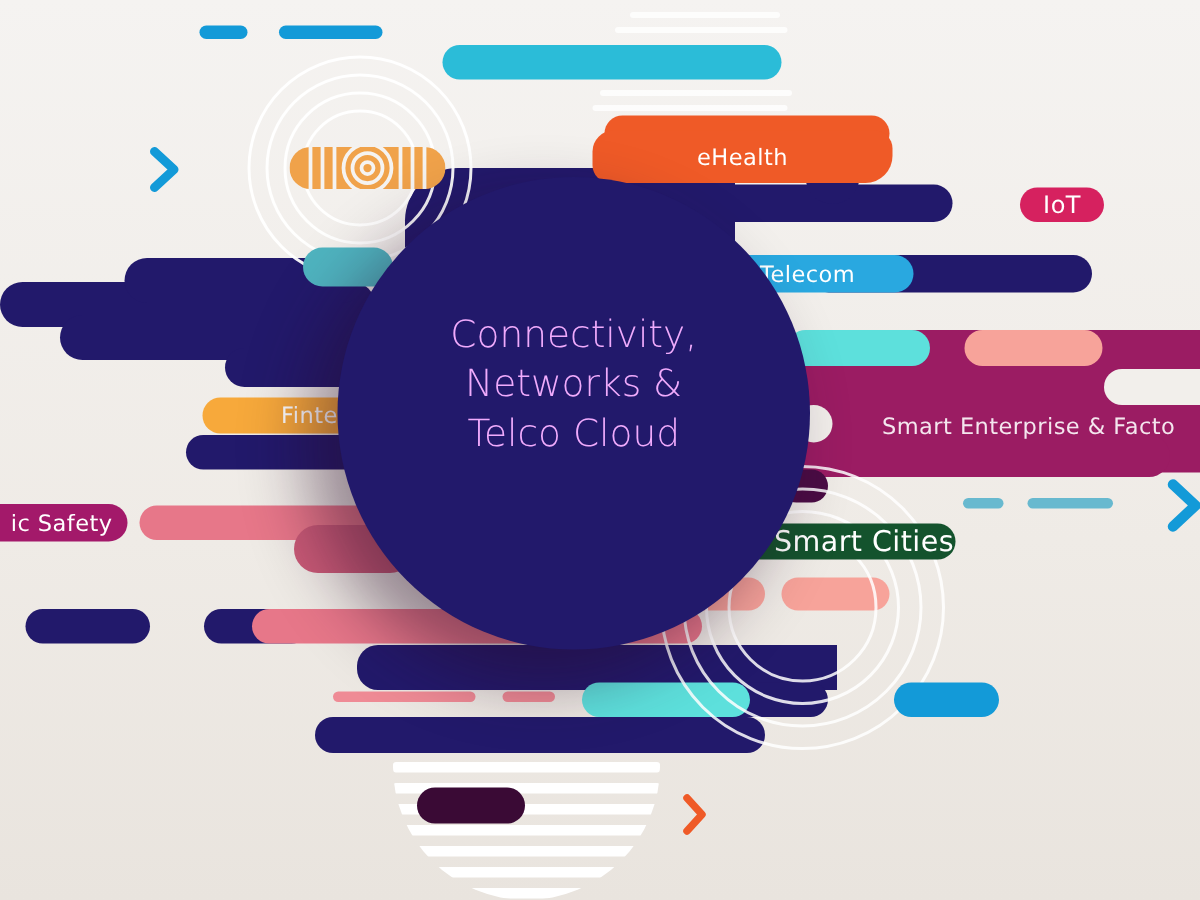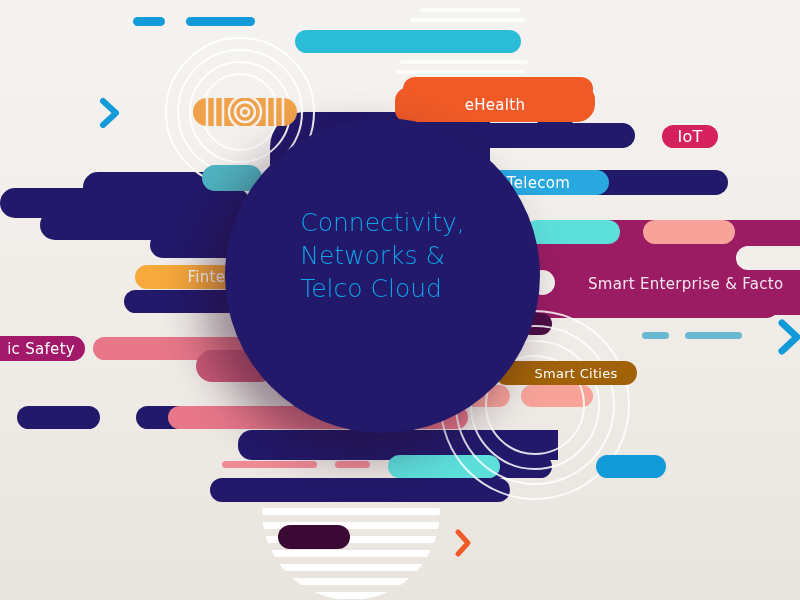--- a/index.html
+++ b/index.html
@@ -29,25 +29,25 @@
     .center-circle {
       position: absolute;
       left: 225px; top: 118px;
       width: 315px; height: 315px;
       border-radius: 50%;
       background: #22196b;
       box-shadow: -20px 20px 45px rgba(40,10,40,0.45);
       display: flex; align-items: center; justify-content: center;
     }
     .center-title {
-      color: #0ea5e9;
+      color: #f0abfc;
       font-family: "DejaVu Sans", sans-serif;
       font-size: 25px;
       line-height: 33px;
-      text-align: left;
+      text-align: center;
       font-weight: 300;
       margin-top: -40px;
       white-space: pre-line;
     }
     .chev { position: absolute; }
   </style>
 </head>
 <body>
 
 <div class="stage">
@@ -96,21 +96,21 @@
       <line x1="82" y1="0" x2="82" y2="28"></line>
       <line x1="90" y1="0" x2="90" y2="28"></line>
       <circle cx="52" cy="14" r="16"></circle>
       <circle cx="52" cy="14" r="10"></circle>
       <circle cx="52" cy="14" r="4"></circle>
     </g>
   </svg>
 
   <div class="pill" style="left:202px;top:165px;width:60px;height:26px;background:#4fb4c0;"></div>
 
-  <div class="label" style="left:662px;top:125px;width:56px;height:23px;background:#d6215f;font-size:16px;">IoT</div>
+  <div class="label" style="left:680px;top:125px;width:56px;height:23px;background:#d6215f;font-size:16px;">IoT</div>
 
   <div class="blk" style="left:530px;top:220px;width:280px;height:95px;background:#9b1c63;border-radius:20px 0 0 20px;"></div>
   <div class="pill" style="left:520px;top:290px;width:260px;height:28px;background:#9b1c63;"></div>
   <div class="pill" style="left:525px;top:220px;width:95px;height:24px;background:#5de0dc;"></div>
   <div class="pill" style="left:643px;top:220px;width:92px;height:24px;background:#f7a39a;"></div>
   <div class="pill" style="left:736px;top:246px;width:80px;height:24px;background:#f2efeb;"></div>
   <div class="pill" style="left:530px;top:270px;width:25px;height:25px;background:#f2efeb;"></div>
   <div class="pill" style="left:520px;top:313px;width:32px;height:22px;background:#4a0c44;"></div>
   <div class="label" style="left:588px;top:272px;width:240px;height:24px;background:transparent;justify-content:flex-start;font-size:15px;color:#f4e6ee;">Smart Enterprise &amp; Facto</div>
 
@@ -143,21 +143,21 @@
   <div class="pill" style="left:460px;top:385px;width:50px;height:22px;background:#f7a39a;"></div>
   <div class="pill" style="left:521px;top:385px;width:72px;height:22px;background:#f7a39a;"></div>
 
   <div class="ring" style="left:440px;top:310px;width:190px;height:190px;border-color:rgba(255,255,255,0.85);"></div>
   <div class="ring" style="left:455px;top:325px;width:160px;height:160px;border-color:rgba(255,255,255,0.85);"></div>
   <div class="ring" style="left:470px;top:340px;width:130px;height:130px;border-color:rgba(255,255,255,0.85);"></div>
   <div class="ring" style="left:485px;top:355px;width:100px;height:100px;border-color:rgba(255,255,255,0.85);"></div>
 
   <div class="pill" style="left:596px;top:455px;width:70px;height:23px;background:#139ad8;"></div>
 
-  <div class="label" style="left:495px;top:361px;width:142px;height:24px;background:#a16207;font-size:13px;padding-left:20px;">Smart Cities</div>
+  <div class="label" style="left:495px;top:349px;width:142px;height:24px;background:#14532d;font-size:19px;padding-left:20px;">Smart Cities</div>
 
   <div class="center-circle">
     <div class="center-title">Connectivity,
 Networks &amp;
 Telco Cloud</div>
   </div>
 
 
   <div style="position:absolute;left:262px;top:508px;width:178px;height:92px;overflow:hidden;border-radius:0 0 89px 89px;">
     <div class="stripe" style="left:0;top:0;width:178px;height:7px;"></div>

